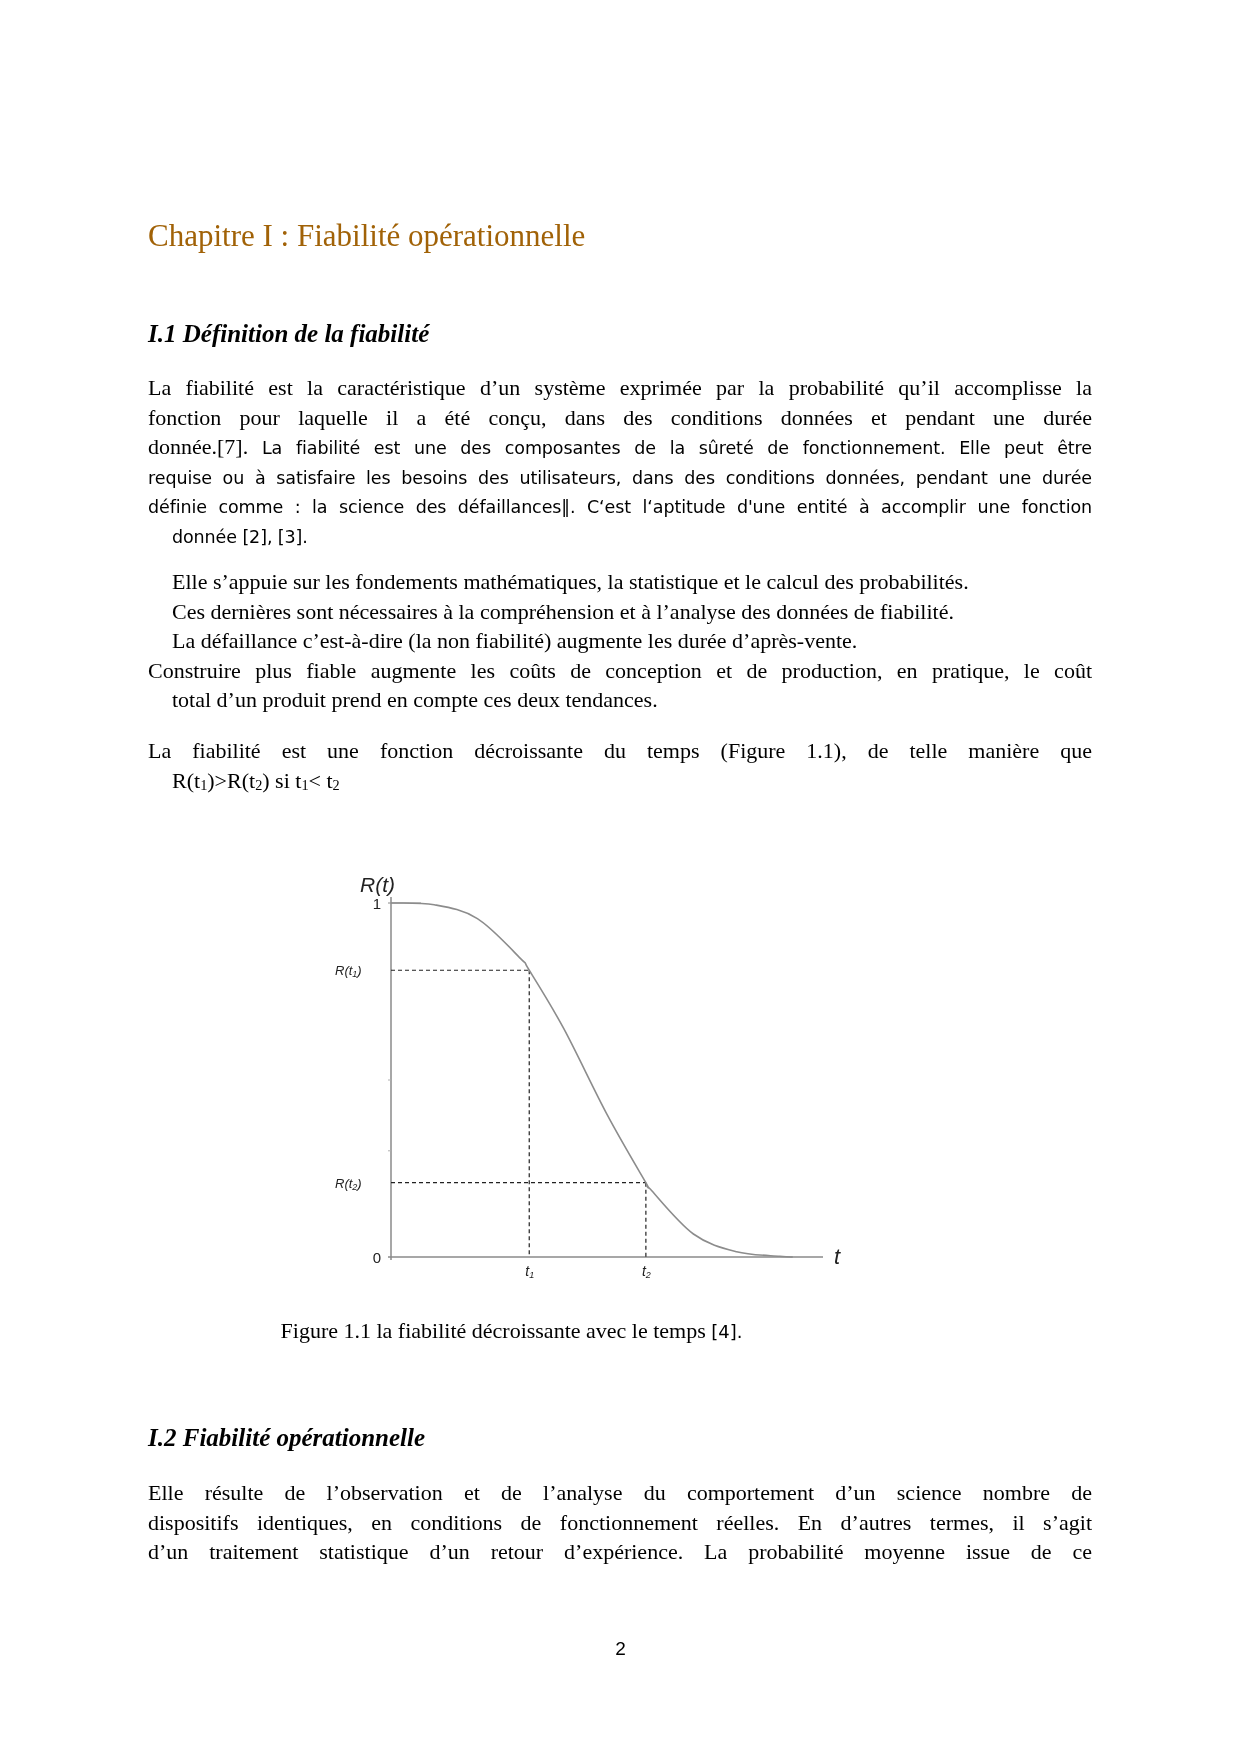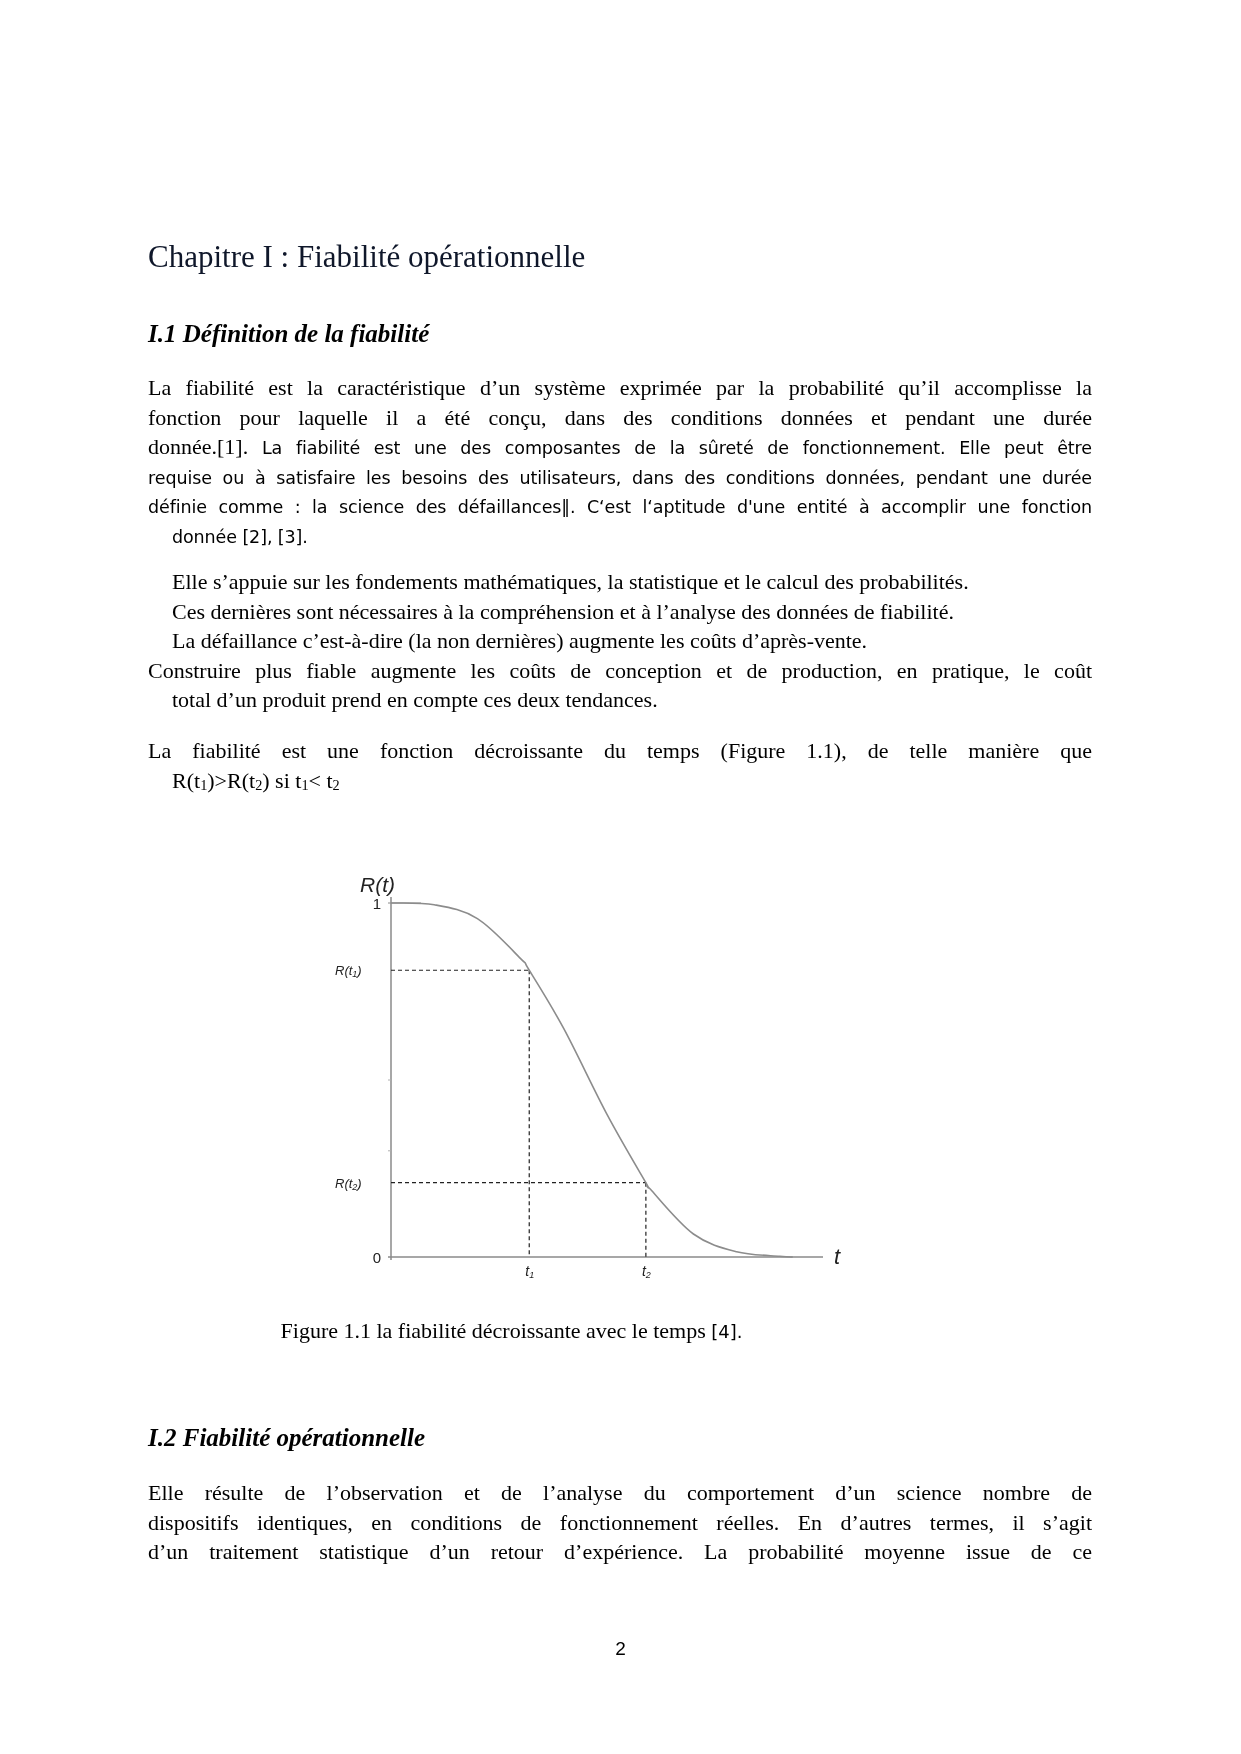--- a/index.html
+++ b/index.html
@@ -1,20 +1,20 @@
 <!DOCTYPE html>
 <html><head>
 <meta charset="utf-8">
 <style>
   html, body { margin: 0; padding: 0; background: #ffffff; }
   body { width: 1241px; height: 1754px; position: relative; overflow: hidden; color: #000; }
   .serif { font-family: "Liberation Serif", "DejaVu Serif", serif; }
   .sans { font-family: "Liberation Sans", "DejaVu Sans", sans-serif; }
   .abs { position: absolute; }
-  .chapter-title { left: 148px; top: 218px; font-size: 31px; color: #0f172a; white-space: nowrap; margin-top: 21px; }
+  .chapter-title { left: 148px; top: 218px; font-size: 31px; color: #a16207; white-space: nowrap; }
   .h2 { left: 148px; font-size: 25px; font-weight: bold; white-space: nowrap; font-style: italic; }
   .para { left: 148px; width: 944px; font-size: 22px; line-height: 29.5px; text-align: justify; }
   .para .cal { font-family: "DejaVu Sans", "Liberation Sans", sans-serif; font-size: 17.5px; letter-spacing: -0.1px; }
   .line { display: block; text-align-last: justify; }
   .line.last { text-align-last: left; margin-left: 24px; }
   .caption { left: 0; width: 1023px; text-align: center; top: 1318px; font-size: 22px; }
   .caption .ref { font-family: "DejaVu Sans", sans-serif; font-size: 18px; }
   .page-number { left: 0; width: 1241px; text-align: center; top: 1638px; font-size: 19px; }
   sub { font-size: 0.65em; vertical-align: -0.15em; }
   #chart { position: absolute; left: 330px; top: 860px; width: 600px; height: 440px; }
@@ -23,30 +23,30 @@
 </head>
 <body>
 
 <div class="abs serif chapter-title">Chapitre I : Fiabilité opérationnelle</div>
 
 <div class="abs serif h2" style="top:320px">I.1 Définition de la fiabilité</div>
 
 <div class="abs serif para" style="top:373px">
   <span class="line">La fiabilité est la caractéristique d’un système exprimée par la probabilité qu’il accomplisse la</span>
   <span class="line">fonction pour laquelle il a été conçu, dans des conditions données et pendant une durée</span>
-  <span class="line"><span>donnée.[1]. </span><span class="cal">La fiabilité est une des composantes de la sûreté de fonctionnement. Elle peut être</span></span>
+  <span class="line"><span>donnée.[7]. </span><span class="cal">La fiabilité est une des composantes de la sûreté de fonctionnement. Elle peut être</span></span>
   <span class="line cal">requise ou à satisfaire les besoins des utilisateurs, dans des conditions données, pendant une durée</span>
   <span class="line cal">définie comme : la science des défaillances‖. C‘est l‘aptitude d'une entité à accomplir une fonction</span>
   <span class="line last cal">donnée [2], [3].</span>
 </div>
 
 <div class="abs serif para" style="top:567px">
   <span class="line last">Elle s’appuie sur les fondements mathématiques, la statistique et le calcul des probabilités.</span>
   <span class="line last">Ces dernières sont nécessaires à la compréhension et à l’analyse des données de fiabilité.</span>
-  <span class="line last">La défaillance c’est-à-dire (la non dernières) augmente les coûts d’après-vente.</span>
+  <span class="line last">La défaillance c’est-à-dire (la non fiabilité) augmente les durée d’après-vente.</span>
   <span class="line">Construire plus fiable augmente les coûts de conception et de production, en pratique, le coût</span>
   <span class="line last">total d’un produit prend en compte ces deux tendances.</span>
 </div>
 
 <div class="abs serif para" style="top:736px">
   <span class="line">La fiabilité est une fonction décroissante du temps (Figure 1.1), de telle manière que</span>
   <span class="line last"><span>R(t</span><sub>1</sub><span>)&gt;R(t</span><sub>2</sub><span>) si t</span><sub>1</sub><span>&lt; t</span><sub>2</sub></span>
 </div>
 
 <svg id="chart" viewBox="0 0 600 440">

